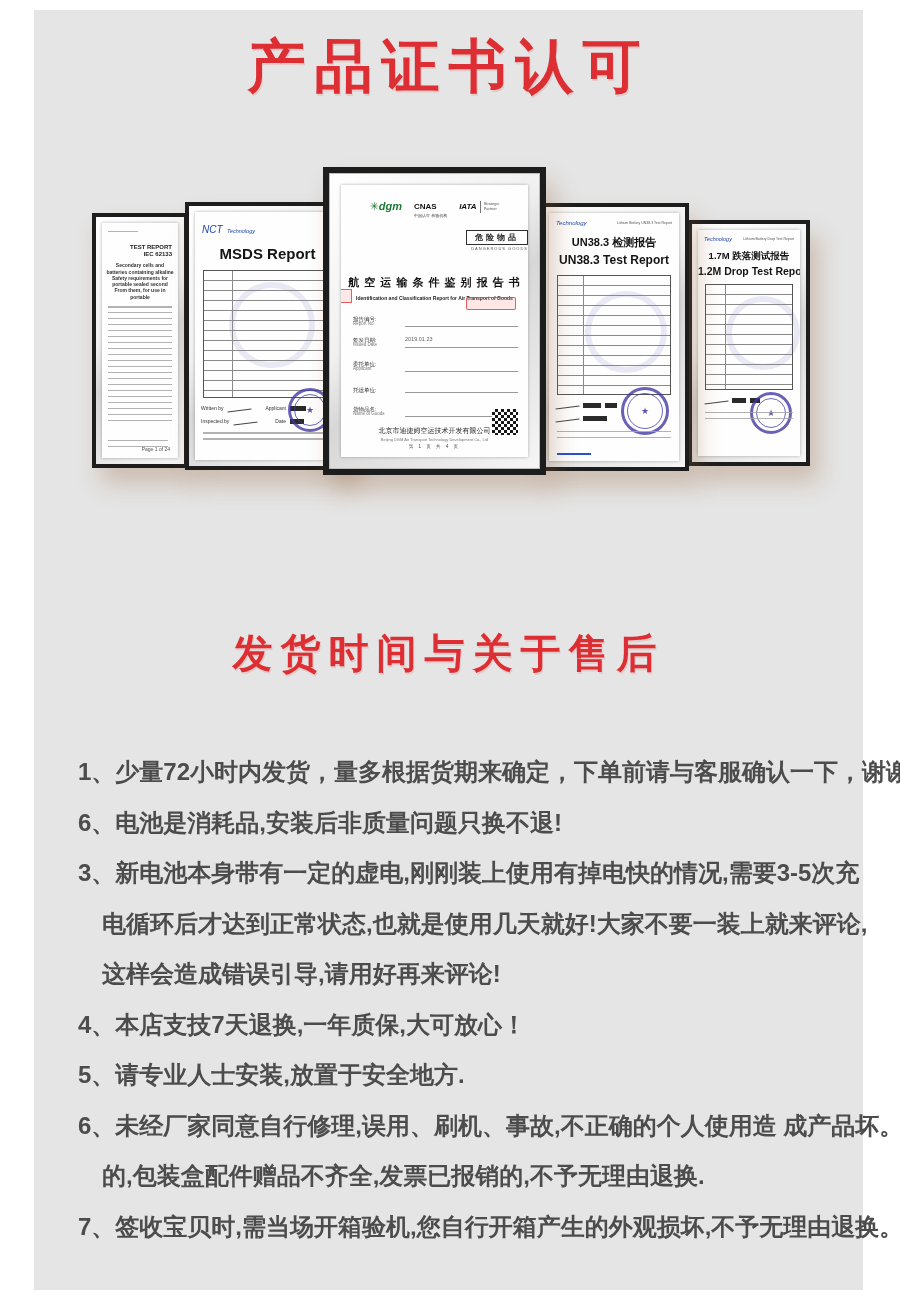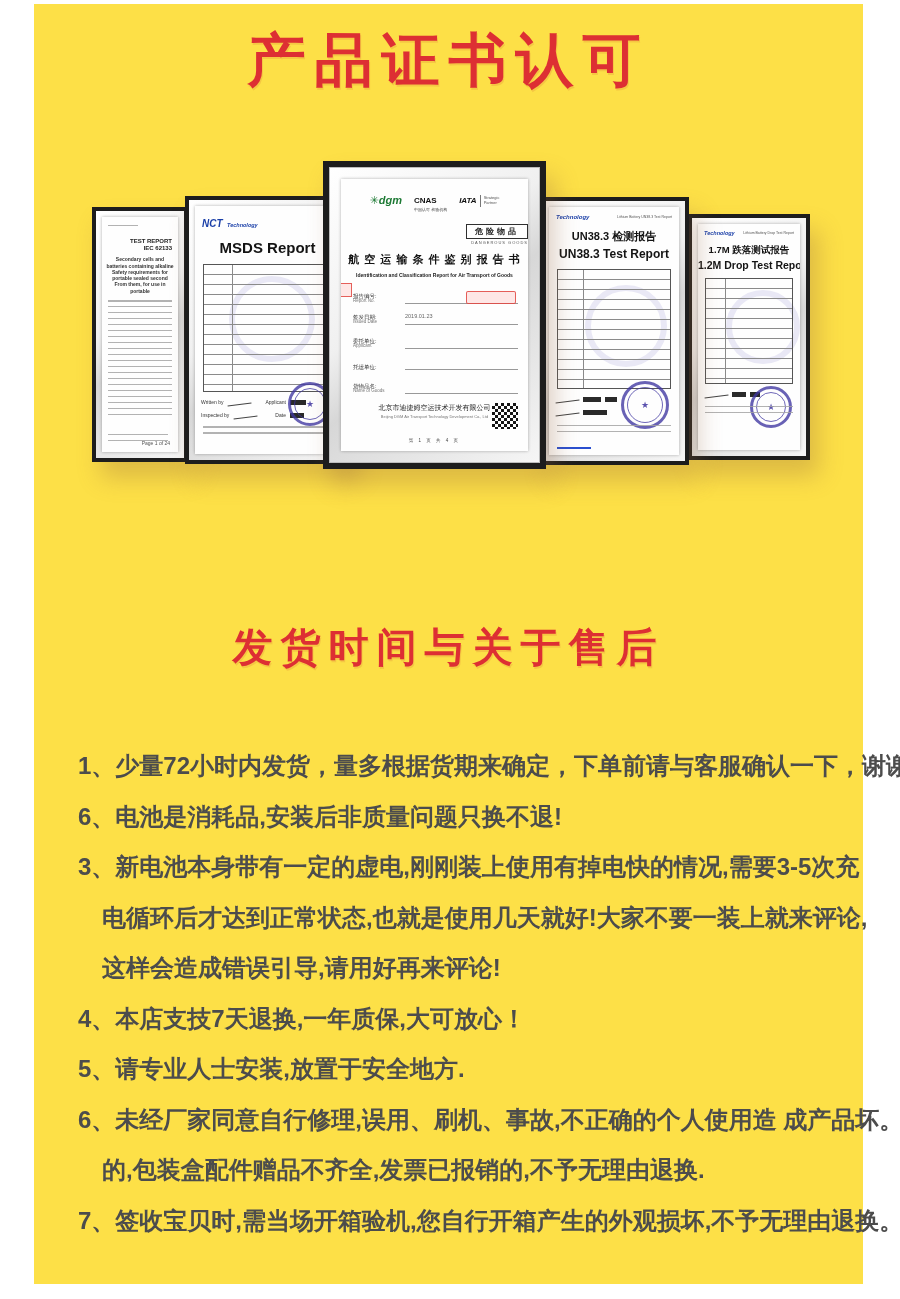--- a/index.html
+++ b/index.html
@@ -1,18 +1,18 @@
 <!DOCTYPE html>
 <html><head>
 <meta charset="utf-8">
 <style>
   html,body{margin:0;padding:0;background:#ffffff;}
   .page{position:relative;width:900px;height:1299px;background:#ffffff;overflow:hidden;
         font-family:"Liberation Sans","DejaVu Sans",sans-serif;margin:0 auto;}
-  .content{position:absolute;left:34px;top:4px;width:829px;height:1280px;background:#fde047;}
+  .content{position:absolute;left:34px;top:10px;width:829px;height:1280px;background:#e5e5e5;}
 
   .h-title{position:absolute;width:100%;text-align:center;font-weight:bold;color:#dd2f33;
            text-shadow:1px 2px 0 rgba(200,60,50,.15);white-space:nowrap;}
   .t1{top:18px;font-size:58px;letter-spacing:9px;}
   .t2{top:616px;font-size:40px;letter-spacing:8px;}
 
   
   .frame{position:absolute;background:#1d1d1d;box-shadow:9px 16px 22px rgba(150,100,60,.30);box-sizing:border-box;}
   .f-small{padding:4px;}
   .f-center{padding:6px;}
@@ -31,21 +31,21 @@
   .seal{position:absolute;border-radius:50%;border:3px solid rgba(62,52,160,.78);}
   .seal::before{content:"";position:absolute;inset:3px;border:1px solid rgba(62,52,160,.75);border-radius:50%;}
   .seal::after{content:"\2605";position:absolute;top:50%;left:50%;transform:translate(-50%,-54%);
                font-size:9px;color:rgba(62,52,160,.85);}
   .qr{position:absolute;background-image:repeating-conic-gradient(#161616 0% 25%,#ffffff 0% 50%);
       background-size:6px 6px;}
   .blk{display:inline-block;height:5px;background:#2a2a2a;vertical-align:middle;}
   .scr{display:inline-block;width:24px;height:9px;border-bottom:1px solid #444;transform:rotate(-7deg);}
   .linkbar{display:inline-block;height:2px;background:#2a4fd0;vertical-align:middle;}
 
-  .brand-blue{color:#1a3fa8;font-style:italic;font-weight:bold;}
+  .brand-blue{color:#1a3fa8;font-style:italic;font-weight:normal;}
   .cjk-title{color:#141414;font-weight:bold;text-align:center;white-space:nowrap;}
 
   
   .c1-title{font-size:6px;font-weight:bold;color:#222;text-align:right;line-height:1.2;margin:10px 6px 0 0;}
   .c1-blurb{font-size:5px;font-weight:bold;color:#333;text-align:center;margin:4px 4px 0 4px;line-height:1.25;}
   .c1-page{position:absolute;right:8px;bottom:6px;font-size:5px;color:#555;}
 
   
   .f3row{display:flex;margin:0 10px 9px 12px;align-items:flex-end;}
   .f3lab{width:52px;line-height:1.1;}
@@ -127,21 +127,21 @@
             <span style="display:flex;align-items:center;gap:3px;">
               <span style="font-weight:bold;font-size:8px;color:#111;font-style:italic;">IATA</span>
               <span style="width:1px;height:12px;background:#777;display:inline-block;"></span>
               <span style="font-size:4px;color:#555;line-height:1.2;"><span>Strategic</span><br><span>Partner</span></span>
             </span>
           </div>
           <div style="text-align:right;margin-top:8px;">
             <span class="stampbox">危险物品</span>
             <div style="font-size:4px;color:#555;letter-spacing:1px;margin-top:1px;">DANGEROUS GOODS</div>
           </div>
-          <div class="cjk-title" style="font-size:11px;letter-spacing:1px;margin-top:7px;">航 空 运 输 条 件 鉴 别 报 告 书</div>
+          <div class="cjk-title" style="font-size:11px;letter-spacing:1px;margin-top:24px;">航 空 运 输 条 件 鉴 别 报 告 书</div>
           <div style="font-size:5px;font-weight:bold;color:#222;text-align:center;margin-top:5px;">Identification and Classification Report for Air Transport of Goods</div>
           <div class="rseal" style="left:-3px;top:104px;width:12px;height:12px;"></div>
           <div class="rseal" style="right:12px;top:112px;width:48px;height:11px;border-radius:2px;"></div>
           <div style="margin-top:14px;">
             <div class="f3row">
               <span class="f3lab">
                   <span class="cn">报告编号:</span>
                   <span class="en">Report No.</span>
                 </span>
               <span class="f3val"></span>

